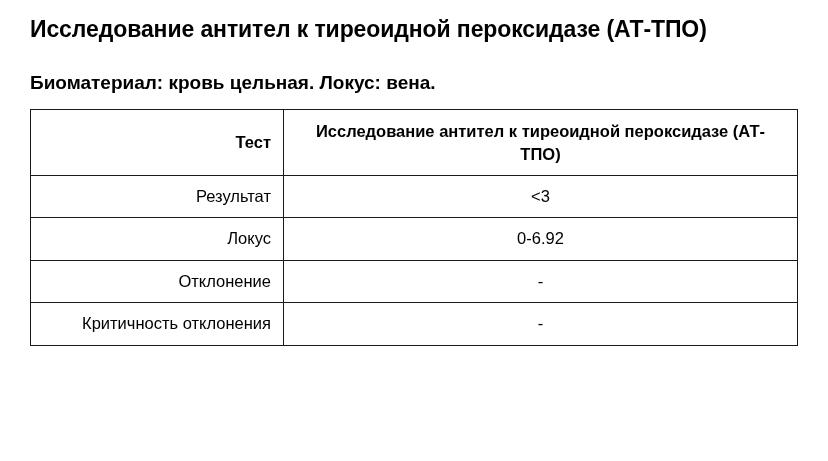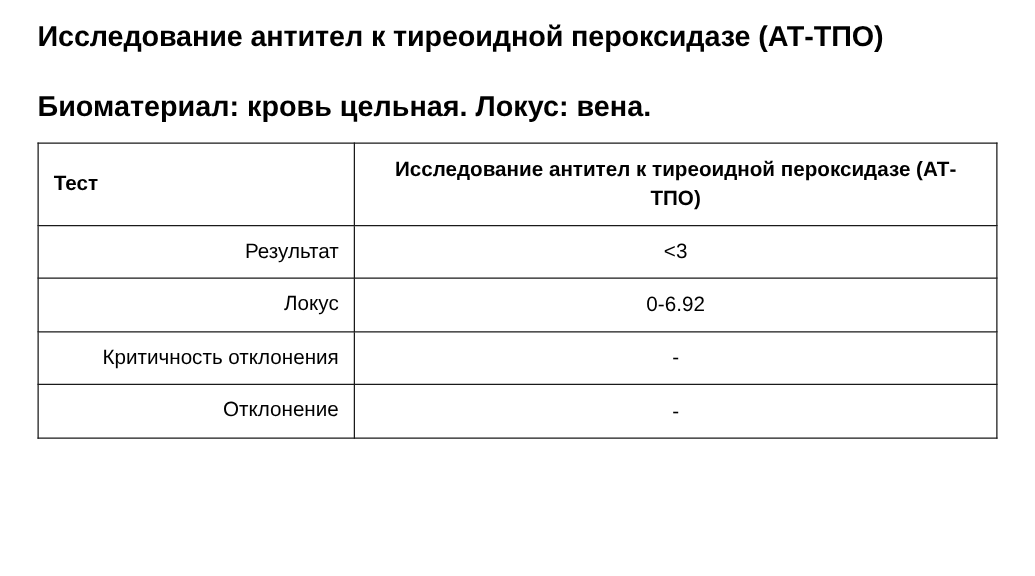--- a/index.html
+++ b/index.html
@@ -19,21 +19,21 @@
     box-sizing: border-box;
   }
   .doc-title {
     font-size: 23px;
     font-weight: bold;
     line-height: 1.33;
     margin: 0 0 0 0;
     letter-spacing: -0.1px;
   }
   .biomaterial {
-    font-size: 23px;
+    font-size: 19px;
     font-weight: bold;
     margin: 26px 0 14px 0;
     line-height: 1.3;
   }
   table.result-table {
     border-collapse: collapse;
     width: 768px;
     table-layout: fixed;
   }
   table.result-table td {
@@ -44,21 +44,21 @@
   }
   .col-label {
     width: 228px;
   }
   .header-row td {
     font-weight: bold;
     padding-top: 12px;
     padding-bottom: 12px;
   }
   .header-row .col-label {
-    text-align: left;
+    text-align: right;
   }
   .header-row .col-value {
     text-align: center;
     line-height: 1.35;
   }
   .data-row .col-label {
     text-align: right;
     line-height: 1.3;
   }
   .data-row .col-value {
@@ -85,24 +85,24 @@
         <td class="col-value">Исследование антител к тиреоидной пероксидазе (АТ-ТПО)</td>
       </tr>
       <tr class="data-row">
         <td class="col-label">Результат</td>
         <td class="col-value">&lt;3</td>
       </tr>
       <tr class="data-row">
         <td class="col-label">Локус</td>
         <td class="col-value">0-6.92</td>
       </tr>
+      <tr class="data-row">
+        <td class="col-label">Отклонение</td>
+        <td class="col-value">-</td>
+      </tr>
       <tr class="data-row tall-row">
         <td class="col-label">Критичность отклонения</td>
-        <td class="col-value">-</td>
-      </tr>
-      <tr class="data-row">
-        <td class="col-label">Отклонение</td>
         <td class="col-value">-</td>
       </tr>
     </tbody>
   </table>
 
 </div>
 
 </body></html>

